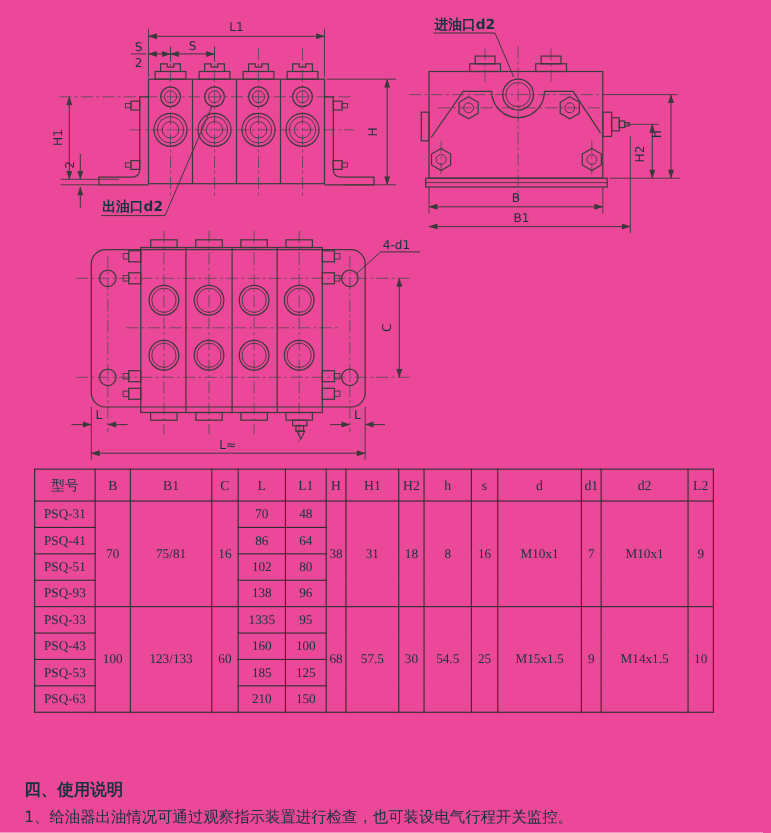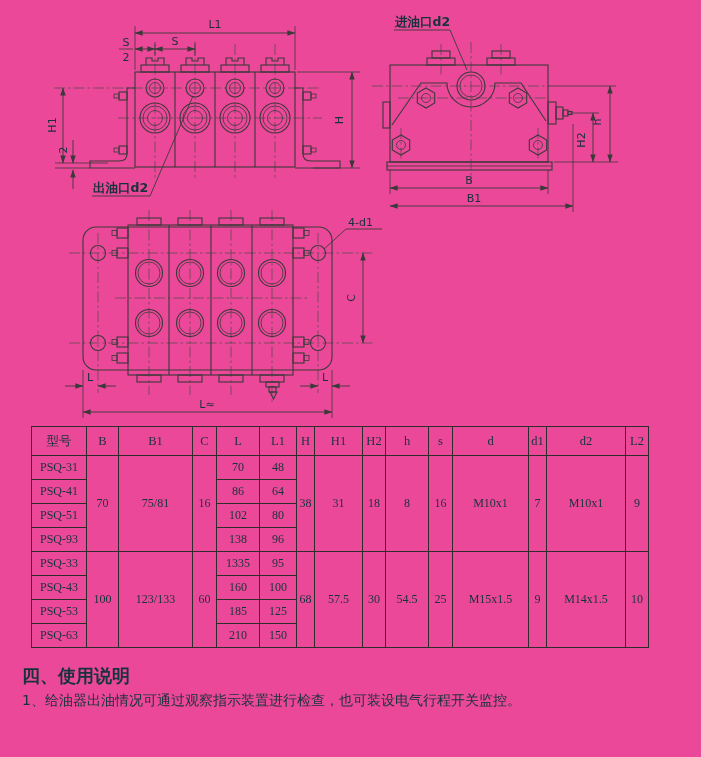--- a/index.html
+++ b/index.html
@@ -17,21 +17,21 @@
   
   table.spec{border-collapse:collapse;table-layout:fixed;width:580px;
              font-family:Liberation Serif, serif;font-size:12px;color:#14333b;}
   table.spec th,table.spec td{border:1px solid #2d2d2d;text-align:center;vertical-align:middle;
              padding:0;overflow:hidden;white-space:nowrap;}
   table.spec th{font-weight:normal;height:28px;font-size:12.5px;}
   table.spec td{height:23px;}
   td.mod{text-align:left;padding-left:7px;}
   
   .notes{line-height:23px;font-size:14px;}
-  .notes .hd{font-size:18px;font-weight:bold;margin-bottom:2px;}
+  .notes .hd{font-size:15px;font-weight:bold;margin-bottom:2px;margin-top:43px;}
 </style>
 </head>
 <body>
 
 <div class="page">
 
   <svg width="0" height="0" style="position:absolute">
     <defs>
       <marker id="ar" viewBox="0 0 10 10" refX="9.5" refY="5" markerWidth="10" markerHeight="8" orient="auto-start-reverse" markerUnits="userSpaceOnUse">
         <path d="M0,1.6 L10,5 L0,8.4 Z" fill="#3a3a3a"></path>

